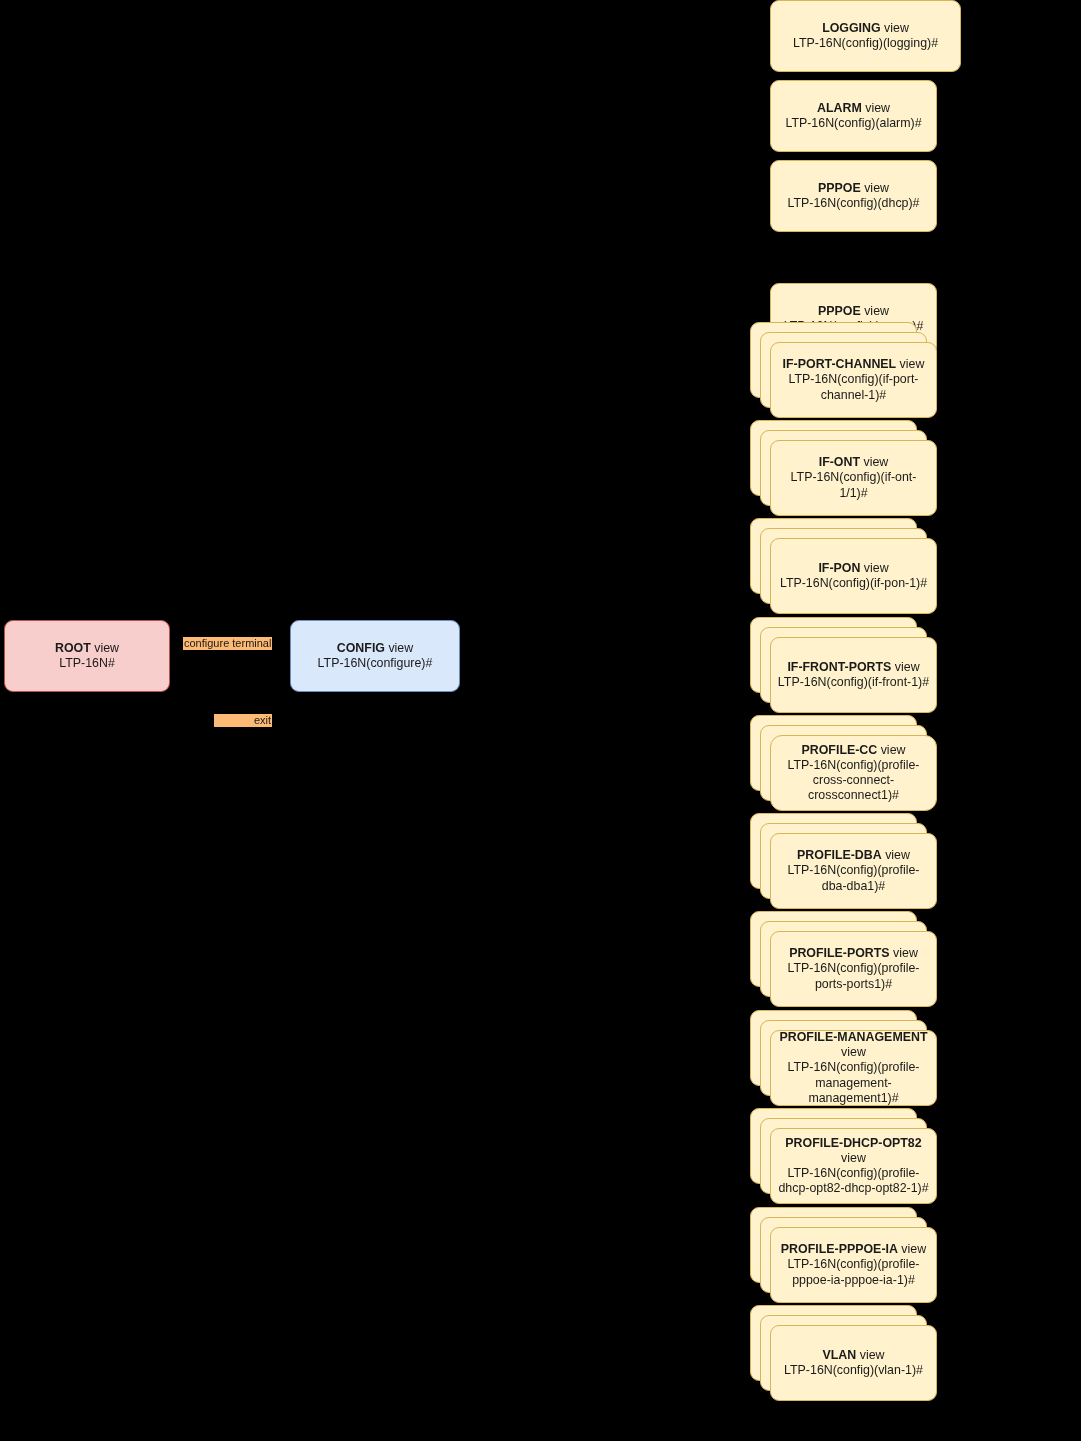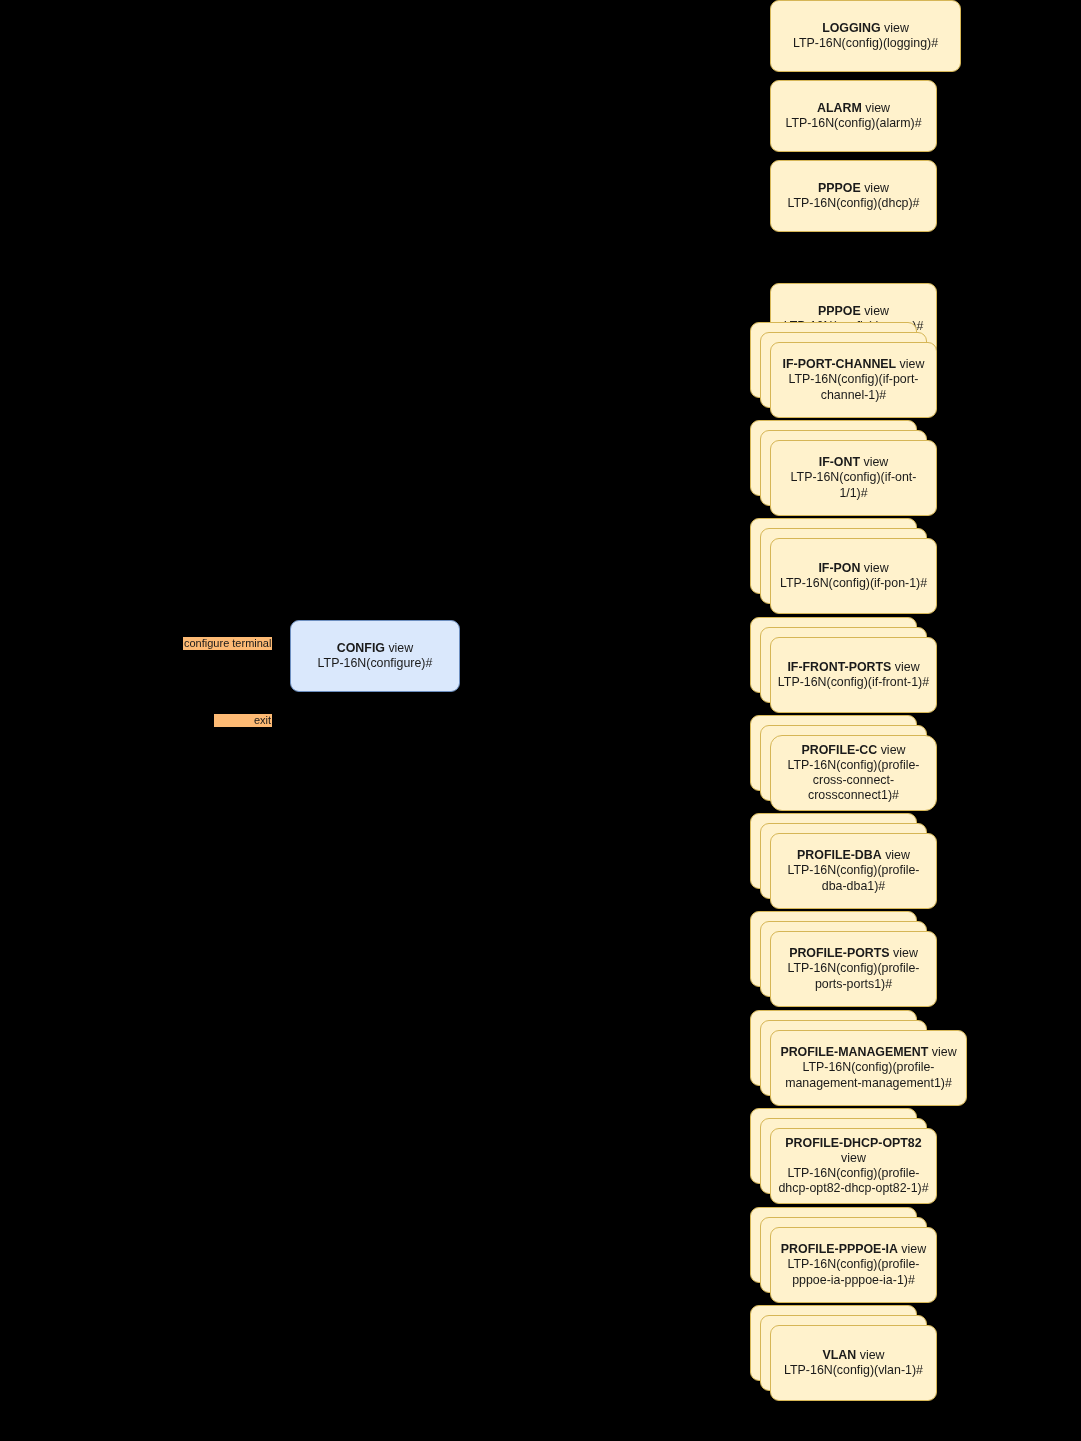--- a/index.html
+++ b/index.html
@@ -65,20 +65,23 @@
     line-height: 13px;
     padding: 0 1px;
     white-space: nowrap;
   }
 </style>
 </head>
 <body>
 
 <div id="canvas">
 
+  <div class="node c-red" style="left:4px; top:620px; width:166px; height:72px;">
+    <span class="txt"><span class="vw">ROOT</span><span> view</span><br><span>LTP-16N#</span></span>
+  </div>
 
   <div class="node c-blue" style="left:290px; top:620px; width:170px; height:72px;">
     <span class="txt"><span class="vw">CONFIG</span><span> view</span><br><span>LTP-16N(configure)#</span></span>
   </div>
 
   <div class="edge" style="left:170px; top:655px; width:120px; height:1.5px;"></div>
   <div class="edge" style="left:170px; top:700px; width:120px; height:1.5px;"></div>
 
   <div class="edge-label" style="left:183px; top:637px;">configure terminal</div>
   <div class="edge-label" style="left:214px; top:714px;padding-left:40px;">exit</div>
@@ -141,21 +144,21 @@
       <div class="stack" style="left: 750px; top: 911px; width: 187px; height: 96px;">
         <div class="layer back" style="width: 167px; height: 76px;"></div>
         <div class="layer mid" style="width: 167px; height: 76px;"></div>
         <div class="node c-yellow front" style="left: 20px; top: 20px; width: 167px; height: 76px;">
           <span class="txt"><span class="vw">PROFILE-PORTS</span><span> view</span><br><span>LTP-16N(config)(profile-ports-ports1)#</span></span>
         </div>
       </div>
       <div class="stack" style="left: 750px; top: 1010px; width: 187px; height: 96px;">
         <div class="layer back" style="width: 167px; height: 76px;"></div>
         <div class="layer mid" style="width: 167px; height: 76px;"></div>
-        <div class="node c-yellow front" style="left: 20px; top: 20px; width: 197px; height: 76px;">
+        <div class="node c-yellow front" style="left: 20px; top: 20px; width: 167px; height: 76px;">
           <span class="txt"><span class="vw">PROFILE-MANAGEMENT</span><span> view</span><br><span>LTP-16N(config)(profile-management-management1)#</span></span>
         </div>
       </div>
       <div class="stack" style="left: 750px; top: 1108px; width: 187px; height: 96px;">
         <div class="layer back" style="width: 167px; height: 76px;"></div>
         <div class="layer mid" style="width: 167px; height: 76px;"></div>
         <div class="node c-yellow front" style="left: 20px; top: 20px; width: 167px; height: 76px;">
           <span class="txt"><span class="vw">PROFILE-DHCP-OPT82</span><span> view</span><br><span>LTP-16N(config)(profile-dhcp-opt82-dhcp-opt82-1)#</span></span>
         </div>
       </div>

